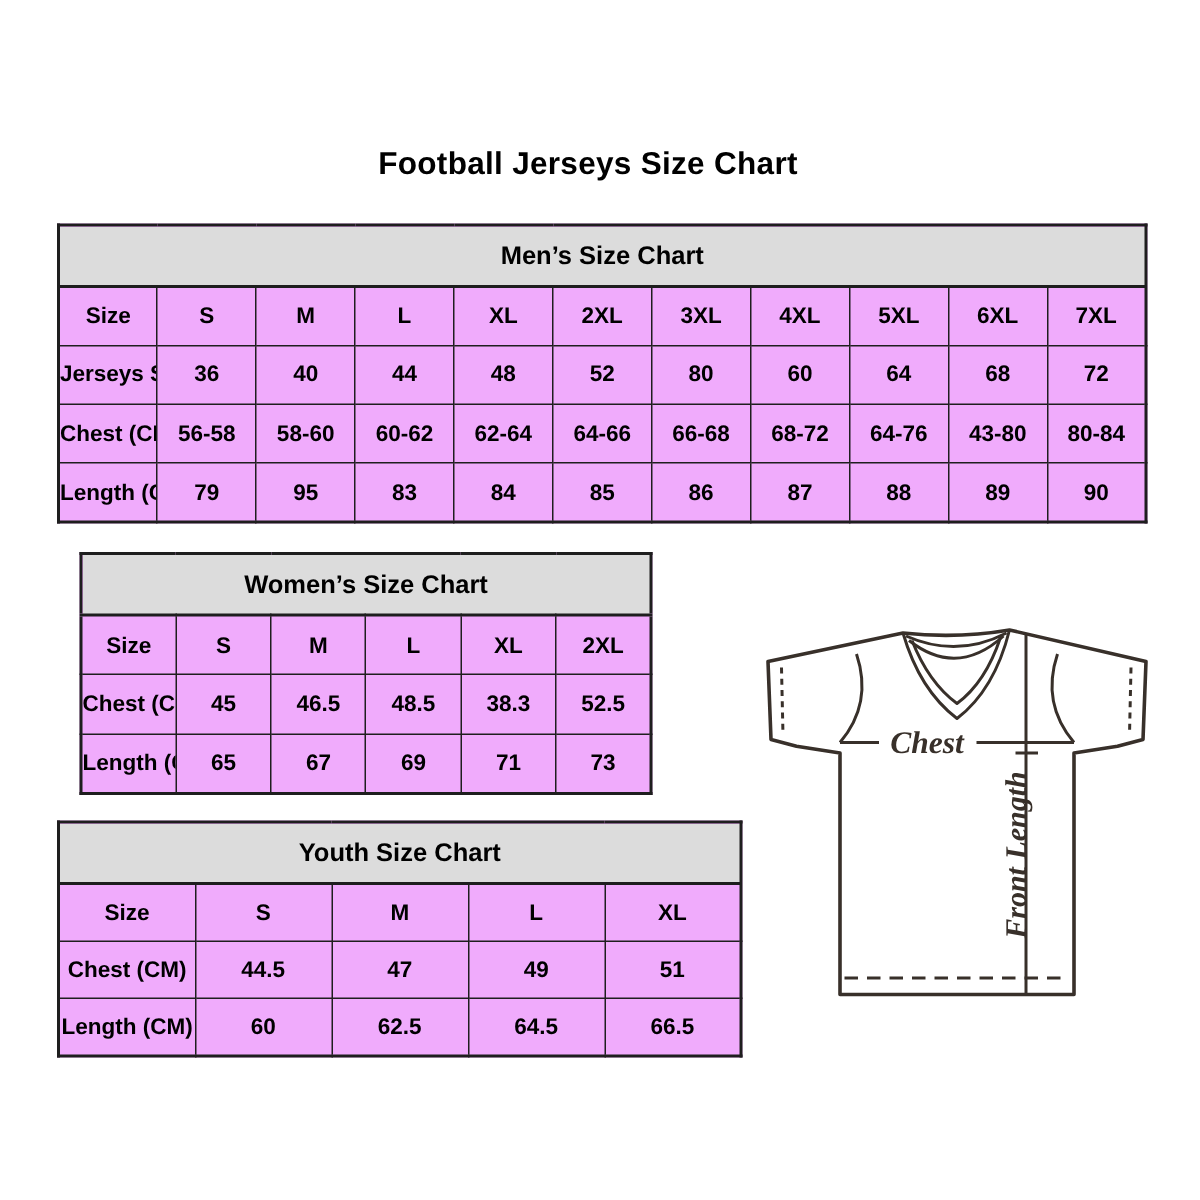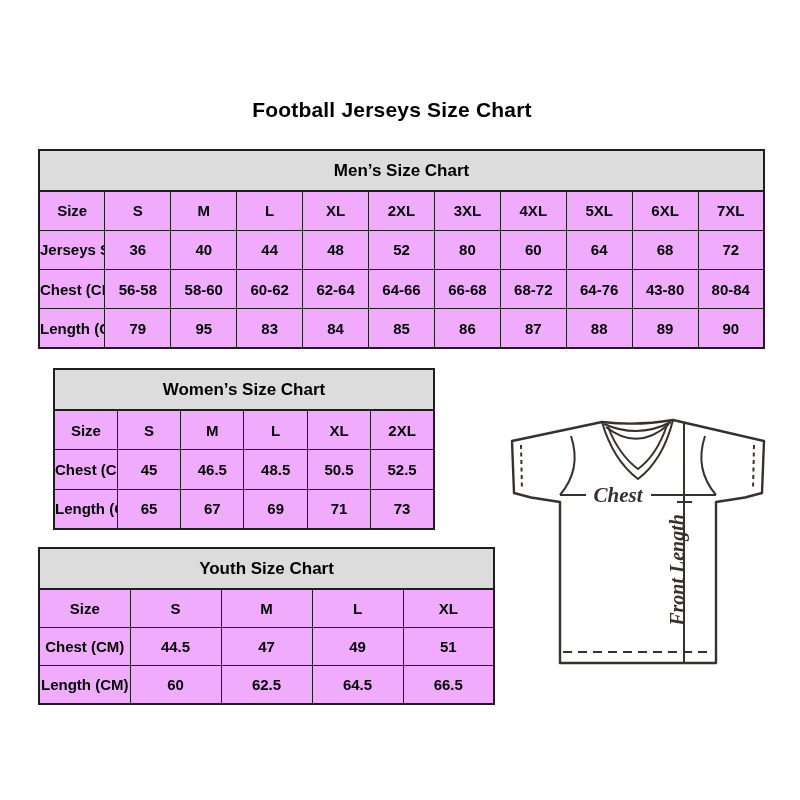--- a/index.html
+++ b/index.html
@@ -126,21 +126,21 @@
         <td>M</td>
         <td>L</td>
         <td>XL</td>
         <td>2XL</td>
       </tr>
       <tr>
         <th class="rowlab">Chest (CM)</th>
         <td>45</td>
         <td>46.5</td>
         <td>48.5</td>
-        <td>50.5</td>
+        <td>38.3</td>
         <td>52.5</td>
       </tr>
       <tr>
         <th class="rowlab">Length (CM)</th>
         <td>65</td>
         <td>67</td>
         <td>69</td>
         <td>71</td>
         <td>73</td>
       </tr>

